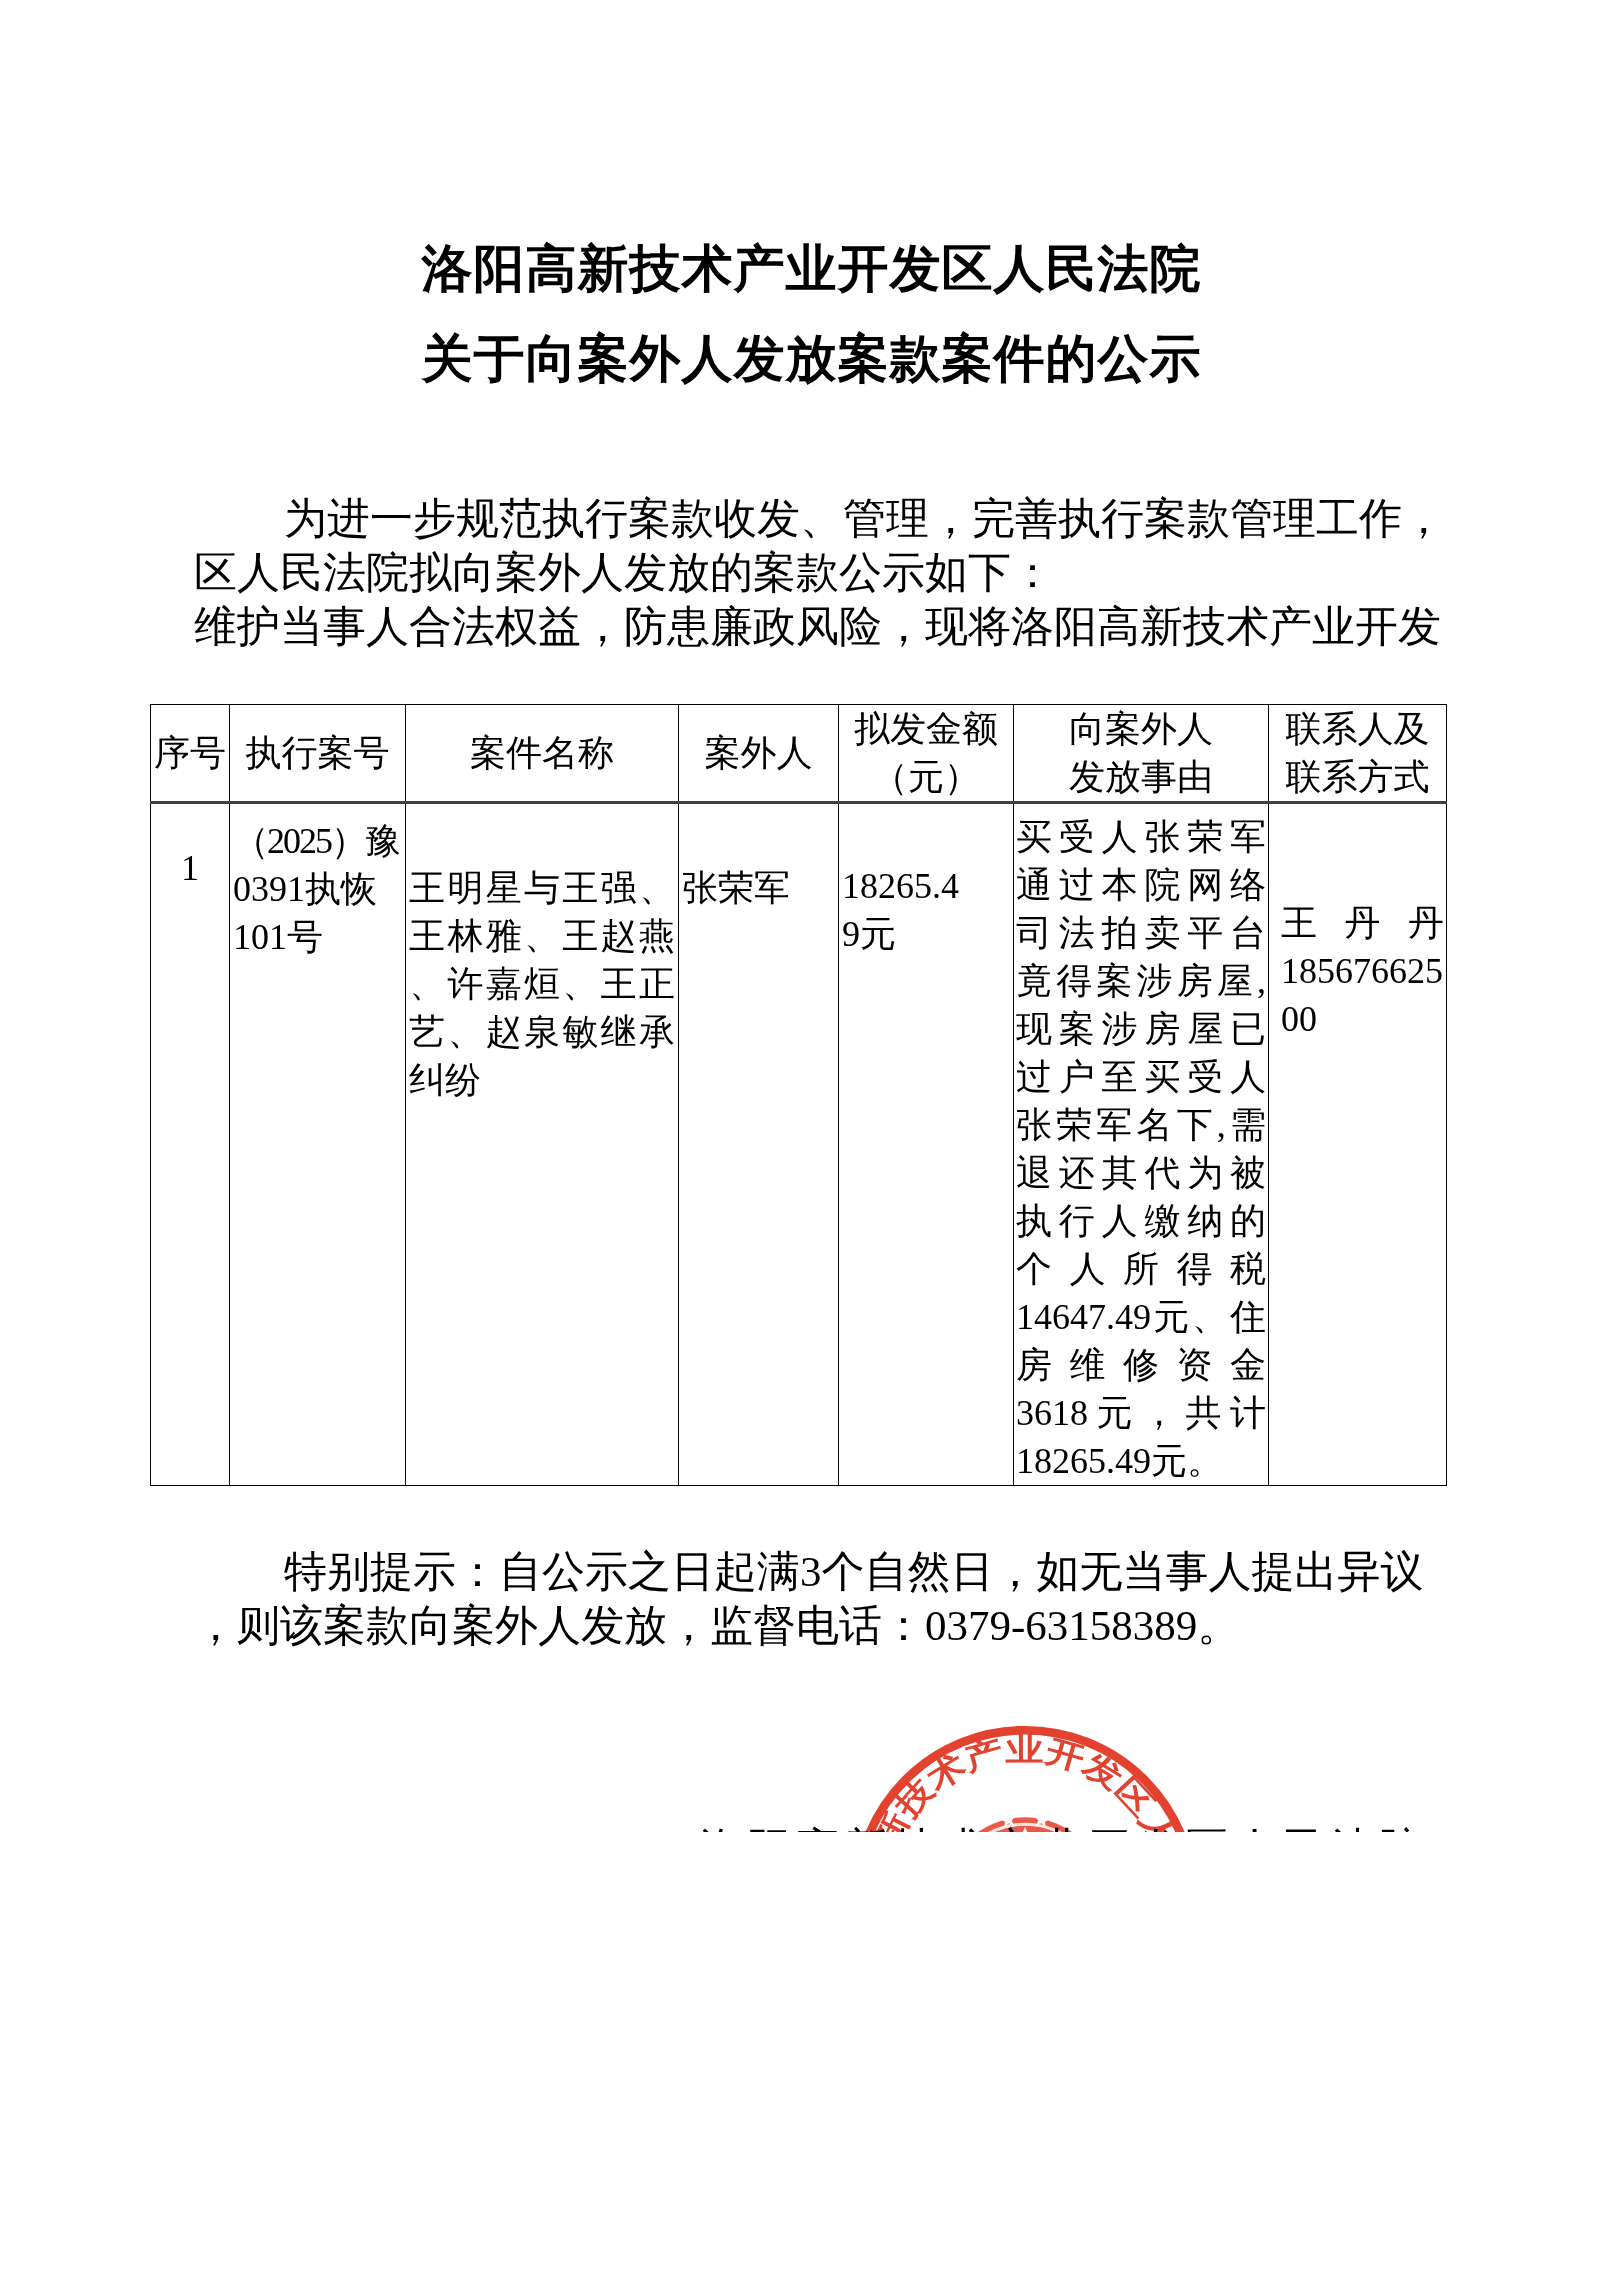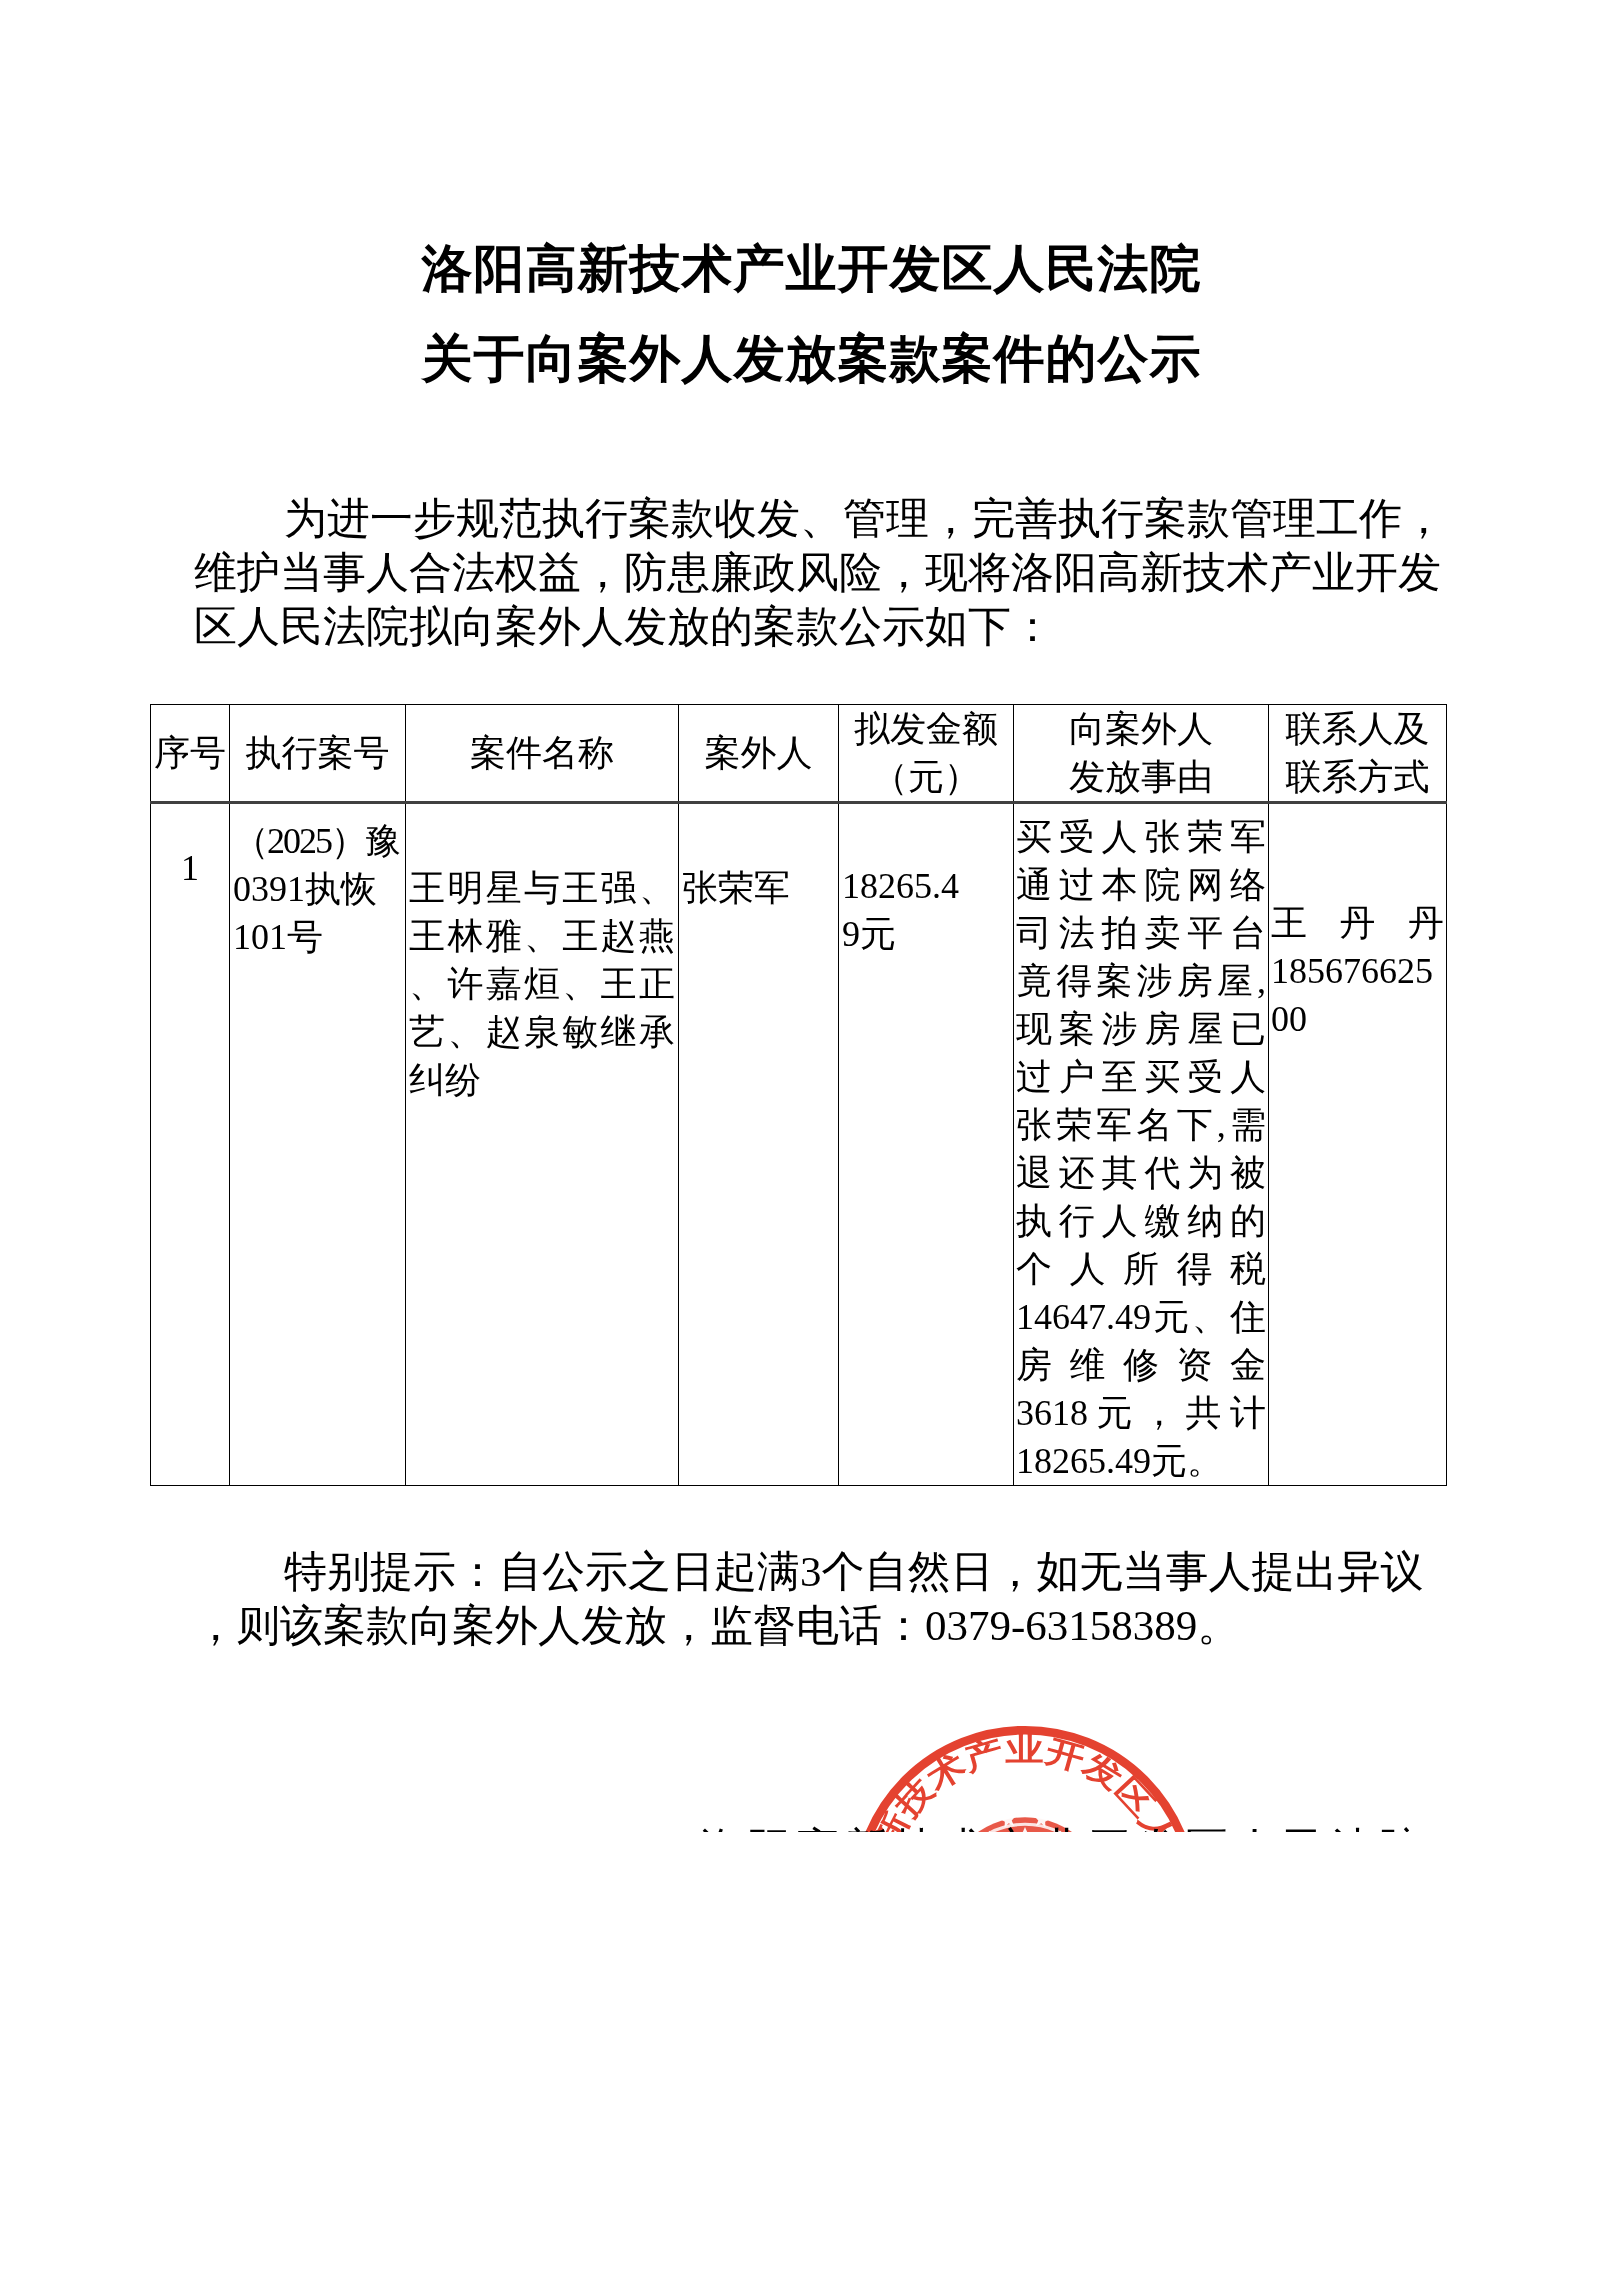--- a/index.html
+++ b/index.html
@@ -52,21 +52,21 @@
   .case-table tbody tr{height:677px;}
   td.c-seq{padding-top:40px;text-align:center;}
   td.c-caseno{padding-top:12.8px;}
   td.c-caseno .line{white-space:nowrap;}
   td.c-caseno .line:first-child{letter-spacing:-2px;}
   td.c-casename{padding-top:60px;}
   td.c-outsider{padding-top:60px;}
   td.c-amount{padding-top:58px;}
   td.c-amount .line{white-space:nowrap;}
   td.c-reason{padding-top:9.2px;padding-left:2px;padding-right:2px;}
-  td.c-contact{padding-top:95px;padding-left:2px;padding-right:2px;}
+  td.c-contact{padding-top:95px;padding-left:12px;padding-right:2px;}
   .stretch .line{text-align:justify;text-align-last:justify;}
   .stretch .line:last-child{text-align-last:left;}
   
   .sign-court{
     position:absolute;top:1820px;left:699px;
     font-size:43px;letter-spacing:5.6px;white-space:nowrap;z-index:3;
   }
   .sign-date{
     position:absolute;top:1940px;left:919px;
     font-size:43px;white-space:nowrap;z-index:3;
@@ -82,22 +82,22 @@
 
 <div class="page">
 
   <div class="title">
       <div class="line">洛阳高新技术产业开发区人民法院</div>
       <div class="line">关于向案外人发放案款案件的公示</div>
     </div>
 
   <div class="para intro">
       <div class="line">为进一步规范执行案款收发、管理，完善执行案款管理工作，</div>
+      <div class="line">区人民法院拟向案外人发放的案款公示如下：</div>
       <div class="line">维护当事人合法权益，防患廉政风险，现将洛阳高新技术产业开发</div>
-      <div class="line">区人民法院拟向案外人发放的案款公示如下：</div>
     </div>
 
   <table class="case-table">
     <colgroup>
       <col style="width:79px">
         <col style="width:176px">
         <col style="width:273px">
       <col style="width:160px">
         <col style="width:175px">
         <col style="width:255px">

